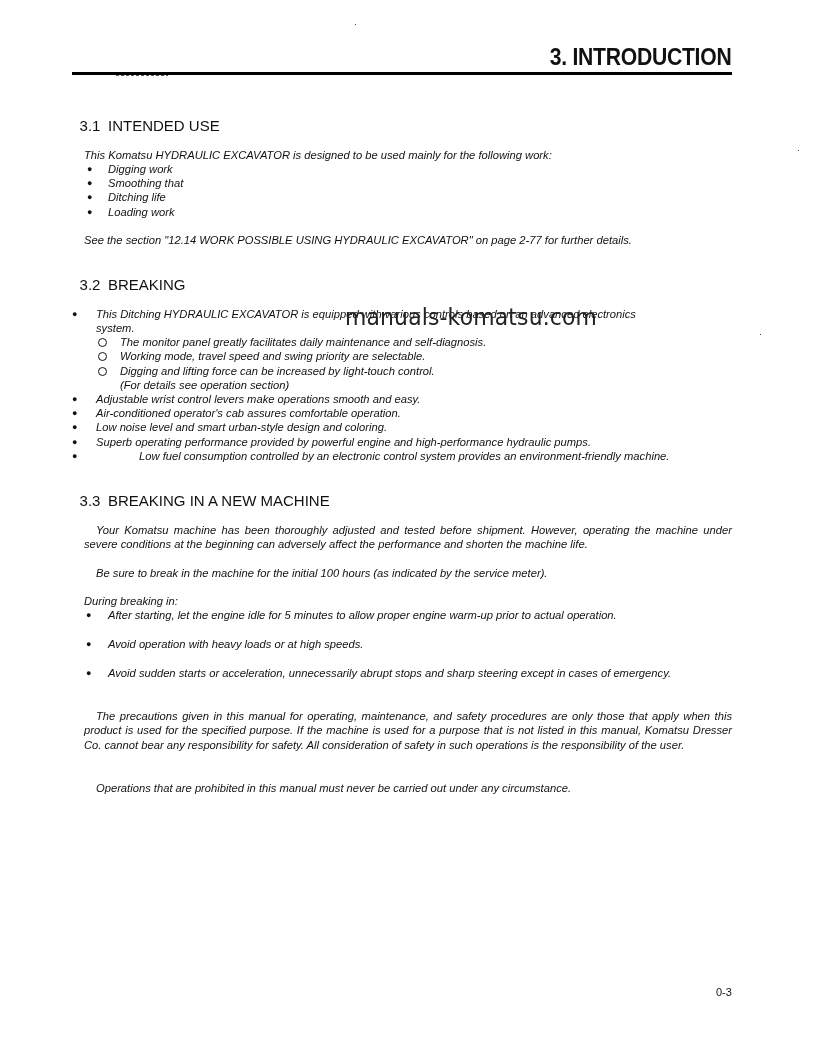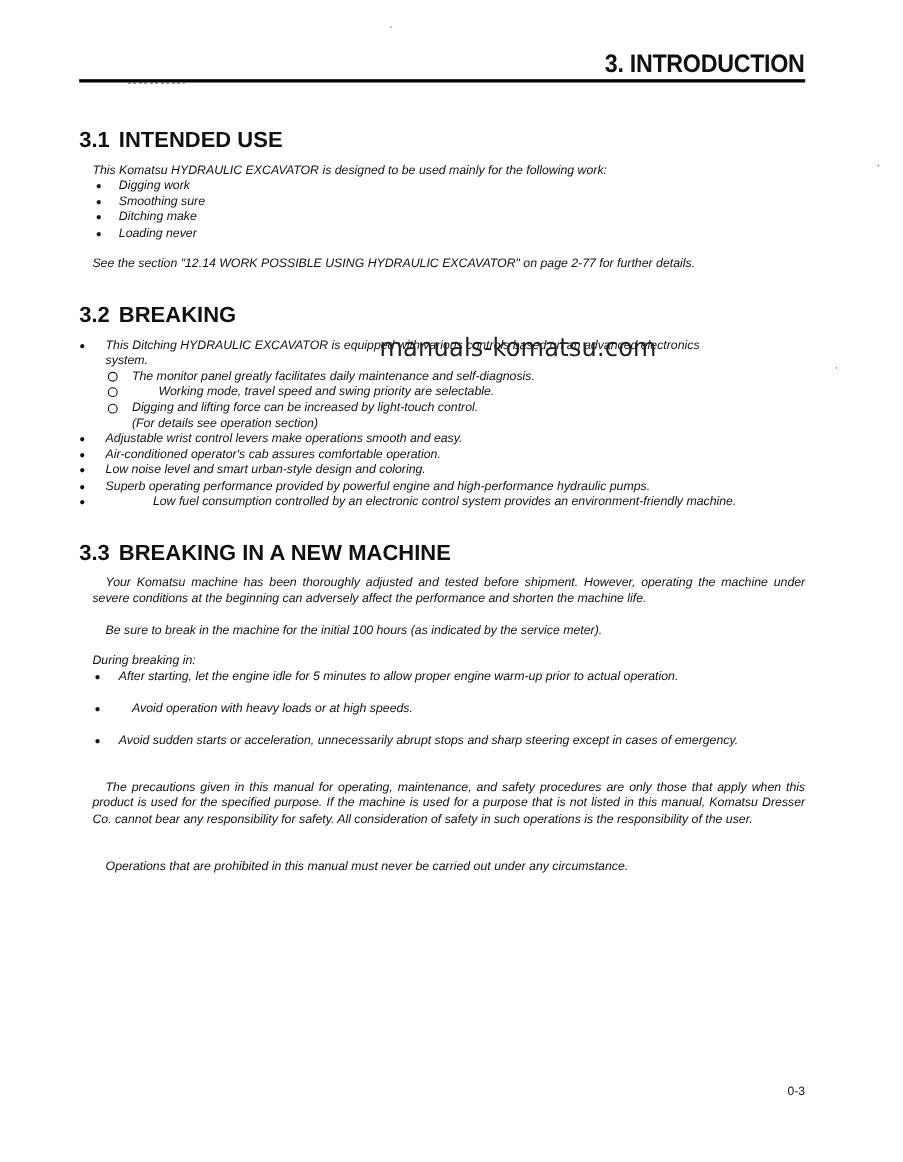--- a/index.html
+++ b/index.html
@@ -3,21 +3,21 @@
 <meta charset="utf-8">
 <style>
   html, body { margin: 0; padding: 0; background: #ffffff; }
   body { width: 821px; height: 1056px; position: relative; overflow: hidden;
          font-family: "Liberation Sans", sans-serif; color: #111; }
   .page-title { position: absolute; right: 90px; top: 44px; font-size: 23px; font-weight: bold;
                 letter-spacing: -0.3px; transform: scaleX(0.92); transform-origin: right; }
   .rule { position: absolute; left: 72px; top: 72px; width: 660px; height: 3px; background: #000; }
   .rule-tail { position: absolute; left: 116px; top: 75px; width: 52px; height: 1px;
                background: repeating-linear-gradient(90deg,#555 0 3px,transparent 3px 5px); }
-  .h2 { position: absolute; left: 72px; font-size: 20px; font-weight: bold; }
+  .h2 { position: absolute; left: 72px; font-size: 15px; font-weight: normal; text-align: center; }
   .h2 .num { display: inline-block; width: 36px; }
   .t { position: absolute; font-size: 11.2px; line-height: 14.3px; white-space: nowrap; font-style: italic; }
   .bul { position: absolute; font-size: 9px; line-height: 14.3px; }
   .circ { position: absolute; width: 7px; height: 7px; border: 1.3px solid #111; border-radius: 50%; }
   .just { white-space: normal; text-align: justify; text-align-last: left; }
   .watermark { position: absolute; left: 345px; top: 304px; font-size: 23px; color: #222;
                letter-spacing: 0.2px; font-family: "DejaVu Sans", sans-serif; transform: scaleX(0.95); transform-origin: left; }
   .page-num { position: absolute; left: 716px; top: 986px; font-size: 11px; }
   .dot { position: absolute; width: 1px; height: 1px; background: #444; }
 </style>
@@ -33,42 +33,42 @@
 
 <section>
   <div class="h2" style="top:117px;">
     <span class="num">3.1</span><span>INTENDED USE</span>
   </div>
   <div class="t" style="left:84px;top:148px;">This Komatsu HYDRAULIC EXCAVATOR is designed to be used mainly for the following work:</div>
 
   <div class="bul" style="left:87px;top:162px;">●</div>
   <div class="t" style="left:108px;top:162px;">Digging work</div>
   <div class="bul" style="left:87px;top:176px;">●</div>
-  <div class="t" style="left:108px;top:176px;">Smoothing sure</div>
+  <div class="t" style="left:108px;top:176px;">Smoothing that</div>
   <div class="bul" style="left:87px;top:190px;">●</div>
-  <div class="t" style="left:108px;top:190px;">Ditching make</div>
+  <div class="t" style="left:108px;top:190px;">Ditching life</div>
   <div class="bul" style="left:87px;top:205px;">●</div>
-  <div class="t" style="left:108px;top:205px;">Loading never</div>
+  <div class="t" style="left:108px;top:205px;">Loading work</div>
 
   <div class="t" style="left:84px;top:233px;">See the section "12.14 WORK POSSIBLE USING HYDRAULIC EXCAVATOR" on page 2-77 for further details.</div>
 </section>
 
 <section>
   <div class="h2" style="top:276px;">
     <span class="num">3.2</span><span>BREAKING</span>
   </div>
 
   <div class="bul" style="left:72px;top:307px;">●</div>
   <div class="t" style="left:96px;top:307px;">This Ditching HYDRAULIC EXCAVATOR is equipped with various controls based on an advanced electronics</div>
   <div class="t" style="left:96px;top:321px;">system.</div>
 
   <div class="circ" style="left:98px;top:338px;"></div>
   <div class="t" style="left:120px;top:335px;">The monitor panel greatly facilitates daily maintenance and self-diagnosis.</div>
   <div class="circ" style="left:98px;top:352px;"></div>
-  <div class="t" style="left:120px;top:349px;margin-left:24px;">Working mode, travel speed and swing priority are selectable.</div>
+  <div class="t" style="left:120px;top:349px;">Working mode, travel speed and swing priority are selectable.</div>
   <div class="circ" style="left:98px;top:367px;"></div>
   <div class="t" style="left:120px;top:364px;">Digging and lifting force can be increased by light-touch control.</div>
   <div class="t" style="left:120px;top:378px;">(For details see operation section)</div>
 
   <div class="bul" style="left:72px;top:392px;">●</div>
   <div class="t" style="left:96px;top:392px;">Adjustable wrist control levers make operations smooth and easy.</div>
   <div class="bul" style="left:72px;top:406px;">●</div>
   <div class="t" style="left:96px;top:406px;">Air-conditioned operator's cab assures comfortable operation.</div>
   <div class="bul" style="left:72px;top:420px;">●</div>
   <div class="t" style="left:96px;top:420px;">Low noise level and smart urban-style design and coloring.</div>
@@ -85,21 +85,21 @@
     <span class="num">3.3</span><span>BREAKING IN A NEW MACHINE</span>
   </div>
 
   <div class="t just" style="left:84px;top:523px;width:648px;text-indent:12px;">Your Komatsu machine has been thoroughly adjusted and tested before shipment. However, operating the machine under severe conditions at the beginning can adversely affect the performance and shorten the machine life.</div>
   <div class="t" style="left:96px;top:566px;">Be sure to break in the machine for the initial 100 hours (as indicated by the service meter).</div>
 
   <div class="t" style="left:84px;top:594px;">During breaking in:</div>
   <div class="bul" style="left:86px;top:608px;">●</div>
   <div class="t" style="left:108px;top:608px;">After starting, let the engine idle for 5 minutes to allow proper engine warm-up prior to actual operation.</div>
   <div class="bul" style="left:86px;top:637px;">●</div>
-  <div class="t" style="left:108px;top:637px;margin-left:12px;">Avoid operation with heavy loads or at high speeds.</div>
+  <div class="t" style="left:108px;top:637px;">Avoid operation with heavy loads or at high speeds.</div>
   <div class="bul" style="left:86px;top:666px;">●</div>
   <div class="t just" style="left:108px;top:666px;width:624px;">Avoid sudden starts or acceleration, unnecessarily abrupt stops and sharp steering except in cases of emergency.</div>
 
   <div class="t just" style="left:84px;top:709px;width:648px;text-indent:12px;">The precautions given in this manual for operating, maintenance, and safety procedures are only those that apply when this product is used for the specified purpose. If the machine is used for a purpose that is not listed in this manual, Komatsu Dresser Co. cannot bear any responsibility for safety. All consideration of safety in such operations is the responsibility of the user.</div>
   <div class="t" style="left:96px;top:781px;">Operations that are prohibited in this manual must never be carried out under any circumstance.</div>
 </section>
 
 <div class="page-num">0-3</div>
 
 </body></html>

